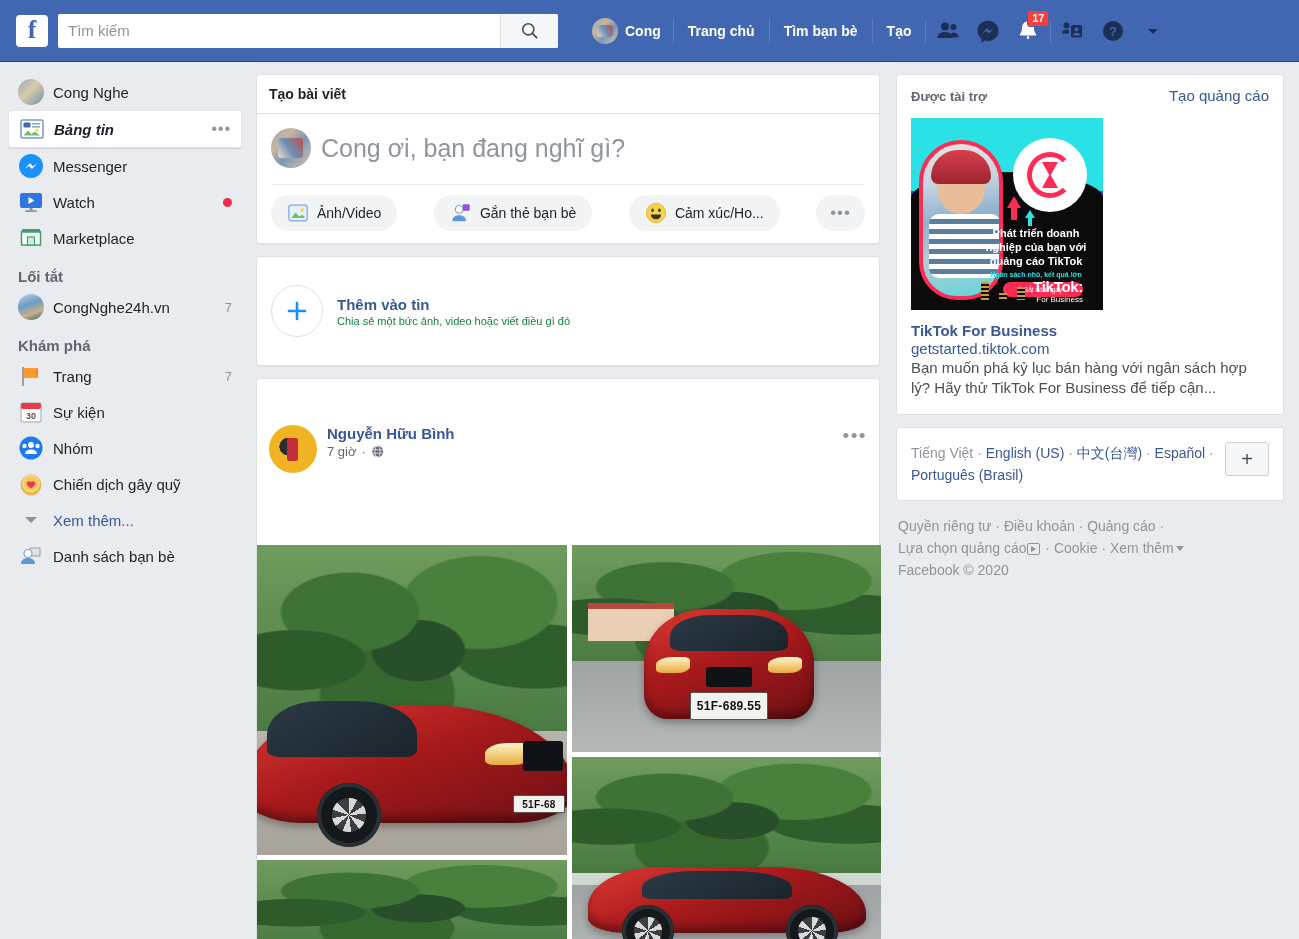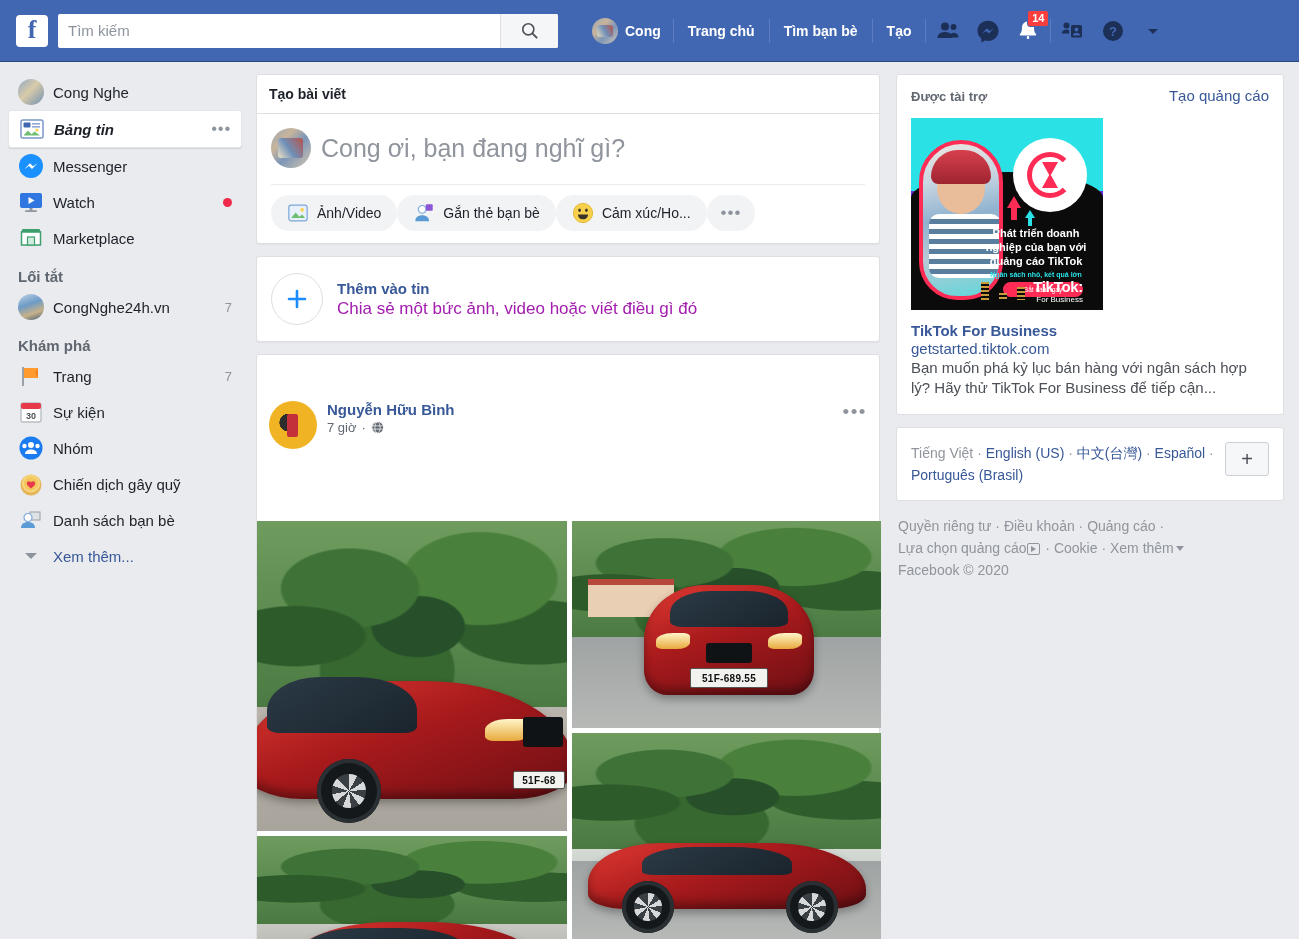--- a/index.html
+++ b/index.html
@@ -138,38 +138,38 @@
     overflow: hidden; position: relative;
   }
   .composer-avatar::after {
     content: ""; position: absolute; left: 18%; top: 26%;
     width: 62%; height: 50%;
     background: linear-gradient(55deg,#efe3c6 0%,#6e8fb7 45%,#b9534a 100%);
     border-radius: 3px;
   }
   .composer-placeholder { font-size: 25px; color: #90949c; }
   .composer-sep { height: 1px; background: #e9ebee; margin: 0 14px; }
-  .composer-actions { display: flex; align-items: center; padding: 10px 14px 12px 14px; }
+  .composer-actions { display: flex; align-items: center; padding: 10px 14px 12px 14px; justify-content: space-between; }
   .chip {
     display: flex; align-items: center; gap: 8px;
     background: #f2f3f5; border-radius: 18px; height: 36px;
     padding: 0 16px; cursor: pointer;
   }
   .chip-label { font-size: 14px; color: #1d2129; white-space: nowrap; }
   .chip.more { padding: 0 14px; color: #8d949e; font-size: 17px; letter-spacing: 1px; }
 
   
-  .story-row { display: flex; align-items: center; padding: 16px 14px; }
+  .story-row { display: flex; align-items: center; padding: 28px 14px; }
   .story-plus {
     width: 52px; height: 52px; border-radius: 50%;
     border: 1px solid #dddfe2; background: #fff; flex: none; margin-right: 14px;
     display: flex; align-items: center; justify-content: center;
   }
   .story-title { font-size: 15px; font-weight: bold; color: #385898; margin-bottom: 2px; }
-  .story-sub { font-size: 17px; color: #a21caf; }
+  .story-sub { font-size: 11px; color: #15803d; }
 
   
   .post-head { display: flex; align-items: flex-start; padding: 12px 12px 10px 12px; margin-top: 34px; }
   .post-avatar {
     width: 48px; height: 48px; border-radius: 50%; flex: none; margin-right: 10px;
     background: radial-gradient(circle at 40% 45%, #2d2d2d 0 22%, #f0b323 23% 100%);
     position: relative; overflow: hidden;
   }
   .post-avatar::before {
     content: ""; position: absolute; left: 38%; top: 28%;
@@ -372,21 +372,21 @@
       <svg width="24" height="24" viewBox="0 0 24 24">
         <path d="M12 1.8C6.1 1.8 1.5 6.1 1.5 11.7c0 3.2 1.5 6 3.9 7.9v3.9l3.6-2c1 .3 2 .4 3 .4 5.9 0 10.5-4.3 10.5-9.9S17.9 1.8 12 1.8z" fill="#1c2f57"></path>
         <path d="M6 14.6l5-5.3 2.6 2.7 4.3-2.7-5 5.3-2.6-2.7z" fill="#4267b2"></path>
       </svg>
     </div>
     <div class="icon-btn">
       <svg width="24" height="24" viewBox="0 0 24 24">
         <path d="M12 2.5c-3.6 0-6 2.6-6 6.2 0 3.6-.8 5-2 6.3-.5.6-.1 1.5.7 1.5h14.6c.8 0 1.2-.9.7-1.5-1.2-1.3-2-2.7-2-6.3 0-3.6-2.4-6.2-6-6.2z" fill="#fff"></path>
         <rect x="10.8" y="17" width="2.4" height="3" rx="1" fill="#fff"></rect>
       </svg>
-      <span class="badge">14</span>
+      <span class="badge">17</span>
     </div>
     <div class="vdiv"></div>
     <div class="icon-btn">
       <svg width="24" height="24" viewBox="0 0 24 24">
         <circle cx="5.5" cy="6.5" r="3" fill="#1c2f57"></circle>
         <path d="M.8 14.5c0-2.6 2.1-3.9 4.7-3.9 1 0 1.9.2 2.6.5v3.4z" fill="#1c2f57"></path>
         <rect x="10" y="6" width="11" height="12.5" rx="1.5" fill="#1c2f57"></rect>
         <circle cx="15.5" cy="10.5" r="1.9" fill="#4267b2"></circle>
         <path d="M12 16.5c0-1.8 1.6-2.7 3.5-2.7s3.5.9 3.5 2.7z" fill="#4267b2"></path>
       </svg>
@@ -514,34 +514,34 @@
         <circle cx="13" cy="12.5" r="9" fill="#f7d57f"></circle>
         <circle cx="13" cy="12.5" r="7" fill="#f3c75b"></circle>
         <path d="M13 17.5c-2.6-2.1-4.2-3.4-4.2-5 0-1.3 1-2.2 2.2-2.2.8 0 1.5.4 2 1 .5-.6 1.2-1 2-1 1.2 0 2.2.9 2.2 2.2 0 1.6-1.6 2.9-4.2 5z" fill="#e8394a"></path>
       </svg>
     </span>
     <span class="side-label">Chiến dịch gây quỹ</span>
   </div>
 
   <div class="side-item">
     <span class="side-ico">
+      <div class="caret-side" style="margin-top:10px"></div>
+    </span>
+    <span class="side-link">Xem thêm...</span>
+  </div>
+
+  <div class="side-item">
+    <span class="side-ico">
       <svg width="26" height="26" viewBox="0 0 26 26">
         <rect x="12" y="5" width="10" height="8" fill="#dfe3e8" stroke="#9aa0a6" stroke-width="1"></rect>
         <circle cx="10" cy="10.5" r="4" fill="#fff" stroke="#7aa7d9" stroke-width="1.2"></circle>
         <path d="M3 21c0-4 3.2-6 7-6s7 2 7 6z" fill="#5b9bd5"></path>
       </svg>
     </span>
     <span class="side-label">Danh sách bạn bè</span>
-  </div>
-
-  <div class="side-item">
-    <span class="side-ico">
-      <div class="caret-side" style="margin-top:10px"></div>
-    </span>
-    <span class="side-link">Xem thêm...</span>
   </div>
 </div>
 
 <div class="feed">
 
   <div class="card">
     <div class="card-head">Tạo bài viết</div>
     <div class="composer-row">
       <div class="composer-avatar"></div>
       <div class="composer-placeholder">Cong ơi, bạn đang nghĩ gì?</div>
@@ -638,21 +638,21 @@
         <div class="photo" style="width:309px;height:207px">
           <div class="ph-sky" style="background:linear-gradient(#d4dfe6 0%,#e2e6e0 40%,#9fa3a3 100%)"></div>
           <div class="ph-trees" style="height:58%;"></div>
           <div class="ph-house" style="left:16px;top:58px;width:86px;height:38px"></div>
           <div class="ph-road" style="height:44%"></div>
           <div class="ph-car" style="left:72px;top:64px;width:170px;height:110px;border-radius:36% 36% 14% 14% / 50% 50% 22% 22%"></div>
           <div class="ph-win" style="left:98px;top:70px;width:118px;height:36px;border-radius:34% 34% 10% 10% / 60% 60% 16% 16%"></div>
           <div class="ph-grille" style="left:134px;top:122px;width:46px;height:20px"></div>
           <div class="ph-lamp" style="left:84px;top:112px;width:34px;height:16px"></div>
           <div class="ph-lamp" style="left:196px;top:112px;width:34px;height:16px"></div>
-          <div class="ph-plate" style="left:118px;top:147px;width:78px;height:20px;font-size:10px">51F-689.55</div>
+          <div class="ph-plate" style="left:118px;top:147px;width:78px;height:28px;font-size:12px">51F-689.55</div>
         </div>
         <div class="photo" style="width:309px;height:207px">
           <div class="ph-sky" style="background:linear-gradient(#cfdbe2 0%,#dde4dd 45%,#aeb2ae 100%)"></div>
           <div class="ph-trees" style="height:56%"></div>
           <div class="ph-road" style="height:38%"></div>
           <div class="ph-car" style="left:16px;top:110px;width:278px;height:66px;border-radius:26% 34% 14% 14% / 60% 70% 22% 22%"></div>
           <div class="ph-win" style="left:70px;top:114px;width:150px;height:28px"></div>
           <div class="ph-wheel" style="left:50px;top:148px;width:52px;height:52px"></div>
           <div class="ph-wheel" style="left:214px;top:148px;width:52px;height:52px"></div>
         </div>

